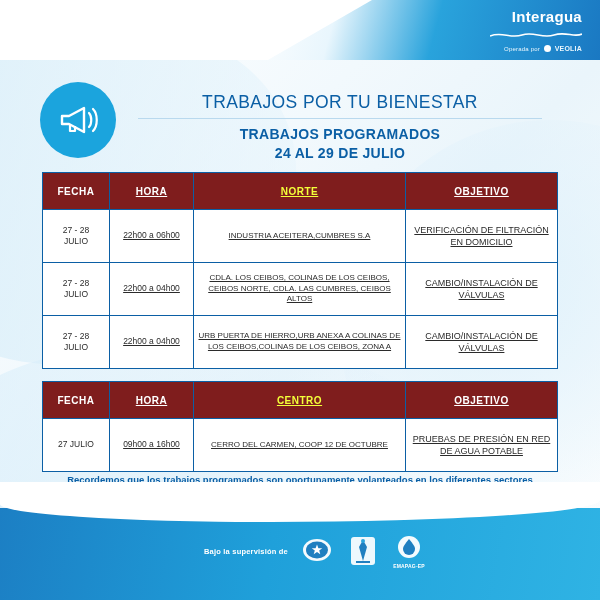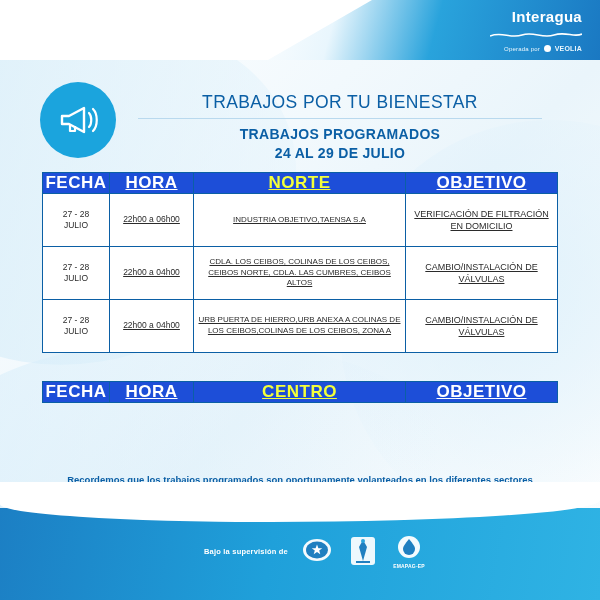--- a/index.html
+++ b/index.html
@@ -105,23 +105,23 @@
     display: flex; align-items: center; justify-content: center;
     text-align: center;
   }
   .cell + .cell { border-left: 1px solid #0b5fa5; text-decoration: underline; }
   .c-fecha { width: 66px; }
   .c-hora  { width: 84px; }
   .c-desc  { flex: 1; }
   .c-obj   { width: 152px; }
 
   .head .cell {
-    background: #1d4ed8; color: #ffffff;
-    font-size: 17px; font-weight: bold; letter-spacing: .5px;
-    height: 20px;
+    background: #7f1d1d; color: #ffffff;
+    font-size: 10px; font-weight: bold; letter-spacing: .5px;
+    height: 36px;
   }
   .head .zone { color: #f3ff3a; }
 
   .body .cell {
     color: #2b2b2b;
     font-size: 8px; line-height: 1.35;
     min-height: 52px;
   }
   .body .c-fecha, .body .c-hora {
     font-size: 8.5px;
@@ -212,21 +212,21 @@
     <div class="row head">
       <div class="cell c-fecha">FECHA</div>
       <div class="cell c-hora">HORA</div>
       <div class="cell c-desc zone">NORTE</div>
       <div class="cell c-obj">OBJETIVO</div>
     </div>
     <div class="row body">
       <div class="cell c-fecha nowrap-two">27 - 28
 JULIO</div>
       <div class="cell c-hora">22h00 a 06h00</div>
-      <div class="cell c-desc">INDUSTRIA OBJETIVO,TAENSA S.A</div>
+      <div class="cell c-desc">INDUSTRIA ACEITERA,CUMBRES S.A</div>
       <div class="cell c-obj">VERIFICACIÓN DE FILTRACIÓN EN DOMICILIO</div>
     </div>
     <div class="row body">
       <div class="cell c-fecha nowrap-two">27 - 28
 JULIO</div>
       <div class="cell c-hora">22h00 a 04h00</div>
       <div class="cell c-desc">CDLA. LOS CEIBOS, COLINAS DE LOS CEIBOS, CEIBOS NORTE, CDLA. LAS CUMBRES, CEIBOS ALTOS</div>
       <div class="cell c-obj">CAMBIO/INSTALACIÓN DE VÁLVULAS</div>
     </div>
     <div class="row body">
@@ -237,20 +237,26 @@
       <div class="cell c-obj">CAMBIO/INSTALACIÓN DE VÁLVULAS</div>
     </div>
   </div>
 
   <div class="table t2">
     <div class="row head">
       <div class="cell c-fecha">FECHA</div>
       <div class="cell c-hora">HORA</div>
       <div class="cell c-desc zone">CENTRO</div>
       <div class="cell c-obj">OBJETIVO</div>
+    </div>
+    <div class="row body">
+      <div class="cell c-fecha">27 JULIO</div>
+      <div class="cell c-hora">09h00 a 16h00</div>
+      <div class="cell c-desc">CERRO DEL CARMEN, COOP 12 DE OCTUBRE</div>
+      <div class="cell c-obj">PRUEBAS DE PRESIÓN EN RED DE AGUA POTABLE</div>
     </div>
   </div>
 
   <div class="note">Recordemos que los trabajos programados son oportunamente volanteados en los diferentes sectores afectados.</div>
 
   <div class="bottom-band">
     <div class="wave"></div>
     <div class="sup-row">
       <div class="sup-label">Bajo la supervisión de</div>
 

